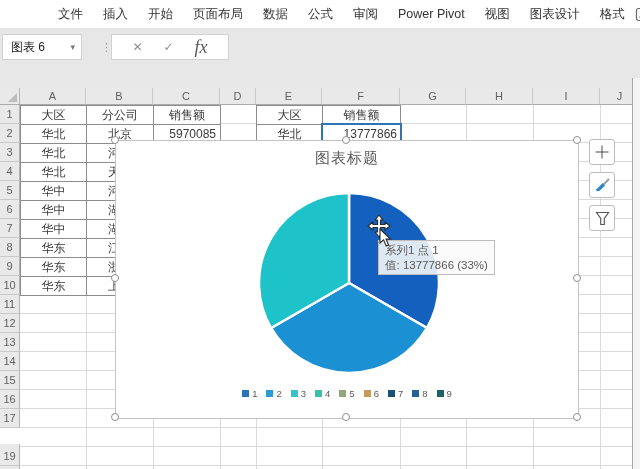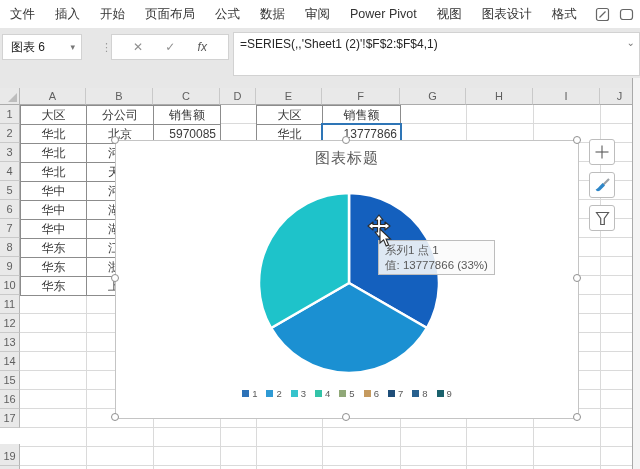--- a/index.html
+++ b/index.html
@@ -1,33 +1,33 @@
 <!DOCTYPE html>
 <html><head>
 <meta charset="utf-8">
 <style>
   html,body{margin:0;padding:0;}
   body{width:640px;height:469px;overflow:hidden;position:relative;background:#fff;
        font-family:"Liberation Sans","DejaVu Sans",sans-serif;-webkit-font-smoothing:antialiased;}
   
   .ribbon{position:absolute;left:0;top:0;width:640px;height:28px;background:#fff;display:flex;align-items:center;}
-  .tabs{display:flex;align-items:center;height:28px;}
+  .tabs{display:flex;align-items:center;height:28px;padding-left:48px;}
   .tab{padding:0 10px;font-size:12.5px;color:#333;line-height:28px;white-space:nowrap;cursor:default;}
   .ribbon-icons{margin-left:auto;display:flex;align-items:center;gap:9px;padding-right:6px;}
   .ribbon-icons svg{display:block;}
   
   .chrome{position:absolute;left:0;top:28px;width:640px;height:60px;background:#E7E7E7;}
   .namebox{position:absolute;left:2px;top:6px;width:80px;height:26px;background:#fff;border:1px solid #d2d2d2;
            font-size:12px;color:#222;line-height:24px;padding-left:8px;box-sizing:border-box;}
   .nb-arrow{position:absolute;right:6px;top:0;color:#777;font-size:9px;line-height:24px;}
   .dots{position:absolute;left:101px;top:6px;height:26px;line-height:26px;color:#9a9a9a;font-size:11px;letter-spacing:0;}
   .fbuttons{position:absolute;left:111px;top:6px;width:118px;height:26px;background:#fff;border:1px solid #d2d2d2;
             box-sizing:border-box;display:flex;align-items:center;justify-content:space-around;padding:0 10px;}
   .fbtn{color:#8f8f8f;font-size:12px;cursor:default;}
-  .fx{font-family:Liberation Sans, sans-serif;font-style:italic;color:#595959;font-size:12px;}
+  .fx{font-family:Liberation Serif, serif;font-style:italic;color:#595959;font-size:18px;}
   .formulabox{position:absolute;left:233px;top:4px;width:407px;height:44px;background:#fff;border:1px solid #d2d2d2;
               box-sizing:border-box;font-size:12px;color:#262626;padding:4px 16px 0 6px;white-space:nowrap;overflow:hidden;}
   .fb-chevron{position:absolute;right:4px;top:4px;color:#777;font-size:10px;}
   
   .corner{position:absolute;left:0;top:88px;width:20px;height:17px;background:#E9E9E9;border-right:1px solid #B5B5B5;
           border-bottom:1px solid #ABABAB;box-sizing:border-box;}
   .corner:after{content:"";position:absolute;right:2px;bottom:2px;border-left:9px solid transparent;border-bottom:9px solid #BDBDBD;}
   .colhead{position:absolute;top:88px;height:17px;background:#E9E9E9;border-right:1px solid #C9C9C9;border-bottom:1px solid #ABABAB;
            box-sizing:border-box;font-size:11px;color:#5f5f5f;text-align:center;line-height:16px;}
   .rowhead{position:absolute;left:0;width:20px;height:19px;background:#E9E9E9;border-right:1px solid #B5B5B5;border-bottom:1px solid #C9C9C9;
@@ -65,22 +65,22 @@
 </style>
 </head>
 <body>
 
 <div class="ribbon">
   <div class="tabs" id="tabs">
       <div class="tab">文件</div>
       <div class="tab">插入</div>
       <div class="tab">开始</div>
       <div class="tab">页面布局</div>
+      <div class="tab">数据</div>
       <div class="tab">公式</div>
-      <div class="tab">数据</div>
       <div class="tab">审阅</div>
       <div class="tab">Power Pivot</div>
       <div class="tab">视图</div>
       <div class="tab">图表设计</div>
       <div class="tab">格式</div>
     </div>
   <div class="ribbon-icons">
     <span>
       <svg width="15" height="15" viewBox="0 0 15 15">
           <rect x="1.5" y="1.5" width="12" height="12" rx="2" fill="none" stroke="#666" stroke-width="1.2"></rect>
@@ -98,24 +98,20 @@
 <div class="chrome">
   <div class="namebox">
     <span>图表 6</span>
     <span class="nb-arrow">▾</span>
   </div>
   <div class="dots">⋮</div>
   <div class="fbuttons">
     <span class="fbtn">✕</span>
     <span class="fbtn">✓</span>
     <span class="fx">fx</span>
-  </div>
-  <div class="formulabox">
-    <span>=SERIES(,,'Sheet1 (2)'!$F$2:$F$4,1)</span>
-    <span class="fb-chevron">⌄</span>
   </div>
 </div>
 
 <div class="corner"></div>
 <div id="colheads">
     <div class="colhead" style="left: 20px; width: 66px;">A</div>
     <div class="colhead" style="left: 86px; width: 67px;">B</div>
     <div class="colhead" style="left: 153px; width: 67px;">C</div>
     <div class="colhead" style="left: 220px; width: 36px;">D</div>
     <div class="colhead" style="left: 256px; width: 66px;">E</div>

